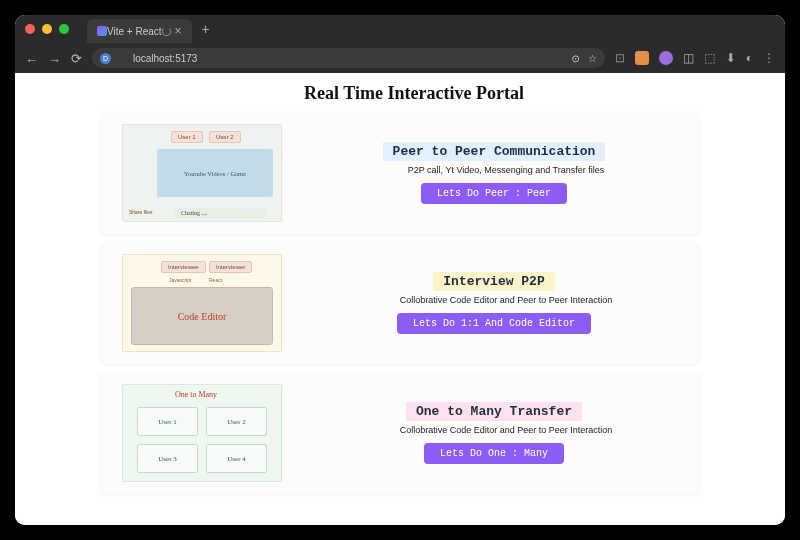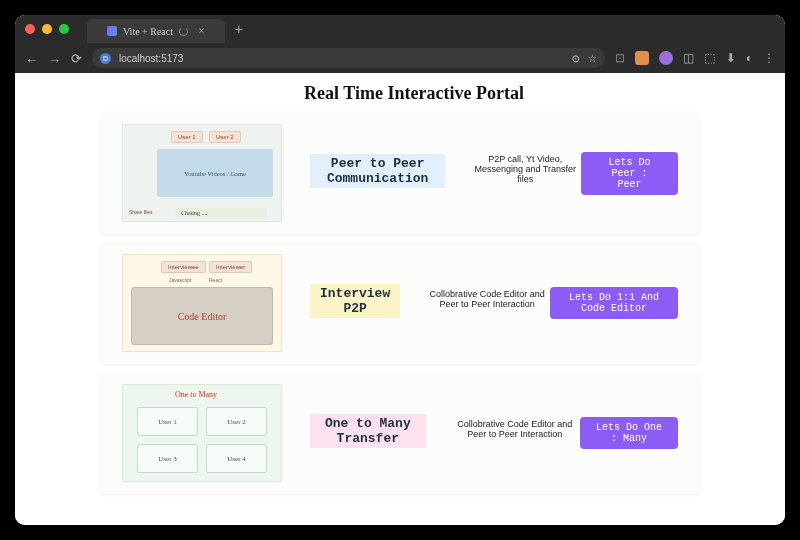--- a/index.html
+++ b/index.html
@@ -32,29 +32,28 @@
     .traffic { display: flex; gap: 7px; }
     .dot { width: 10px; height: 10px; border-radius: 50%; }
     .dot.r { background: #ff5f56; }
     .dot.y { background: #ffbd2e; }
     .dot.g { background: #27c93f; }
     .tab {
       margin-left: 18px;
       background: #3a3a3a;
       height: 24px;
       border-radius: 6px 6px 0 0;
-      padding: 0 20px;
-      display: flex;
-      align-items: center;
-      gap: 6px;
+      padding: 0 10px;
+      display: flex;
+      align-items: center;
+      gap: 0;
       color: #ccc;
       font-size: 10px;
       min-width: 100px;
       margin-top: 4px;
-      font-family: Liberation Serif, serif;
     }
     .tab .favicon { width: 10px; height: 10px; background: linear-gradient(135deg,#8b5cf6,#4899e4); border-radius: 2px; }
     .tab .spin { width: 9px; height: 9px; border: 1.5px solid #888; border-top-color: transparent; border-radius: 50%; }
     .tab .close { color: #aaa; font-size: 12px; margin-left: 4px; }
     .newtab { color: #aaa; font-size: 14px; margin-left: 10px; }
     .toolbar {
       background: #2b2b2b;
       height: 30px;
       display: flex;
       align-items: center;
@@ -65,21 +64,21 @@
     }
     .navbtn { cursor: pointer; font-size: 13px; color: #bbb; }
     .addr {
       flex: 1;
       background: #3a3a3a;
       border-radius: 14px;
       height: 20px;
       display: flex;
       align-items: center;
       padding: 0 8px;
-      gap: 8px;
+      gap: 22px;
       font-size: 10px;
       color: #ccc;
     }
     .addr .siteicon { width: 11px; height: 11px; background: #4a7fd8; border-radius: 50%; font-size: 7px; color: #fff; display: flex; align-items: center; justify-content: center; }
     .addr .right { margin-left: auto; display: flex; gap: 8px; }
     .ext-icons { display: flex; gap: 10px; align-items: center; }
     .ext { width: 14px; height: 14px; border-radius: 3px; }
     .ext.purple { background: #9d6de0; border-radius: 50%; }
     .ext.orange { background: #e38f4a; }
     .content {
@@ -131,21 +130,21 @@
     .c2 .lang { position: absolute; top: 22px; font-size: 5px; color: #8a6a4a; }
     .c2 .l1 { left: 46px; }
     .c2 .l2 { left: 86px; }
     .c2 .editor { position: absolute; top: 32px; left: 8px; right: 8px; bottom: 6px; background: #d6cfc6; border: 1px solid #c0b8ad; border-radius: 3px; display: flex; align-items: center; justify-content: center; font-family: "Comic Sans MS", cursive; font-size: 10px; color: #c0392b; }
     
     .illus.c3 { background: #eef6f0; border: 1px solid #dbe8de; }
     .c3 .title { position: absolute; top: 5px; left: 0; right: 12px; text-align: center; font-size: 8px; color: #c0392b; font-family: "Comic Sans MS", cursive; }
     .c3 .grid { position: absolute; top: 22px; left: 14px; right: 14px; bottom: 8px; display: grid; grid-template-columns: 1fr 1fr; grid-template-rows: 1fr 1fr; gap: 8px; }
     .c3 .cell { background: #f7fbf8; border: 1px solid #c8d8cc; border-radius: 2px; display: flex; align-items: center; justify-content: center; font-size: 7px; color: #3a5a4a; font-family: "Comic Sans MS", cursive; }
     
-    .info { flex: 1; display: flex; flex-direction: row; align-items: center; text-align: center; }
+    .info { flex: 1; display: flex; flex-direction: column; align-items: center; text-align: center; }
     .info h3 {
       font-family: "Courier New", monospace;
       font-size: 13px;
       font-weight: 700;
       padding: 2px 10px;
       margin-bottom: 4px;
       color: #1f2d3d;
     }
     .hl-blue { background: #e1efff; }
     .hl-yellow { background: #fcf4c9; }

